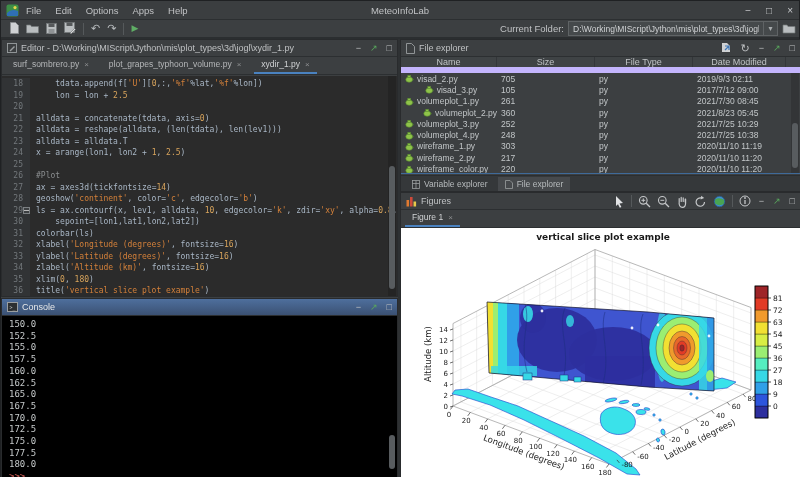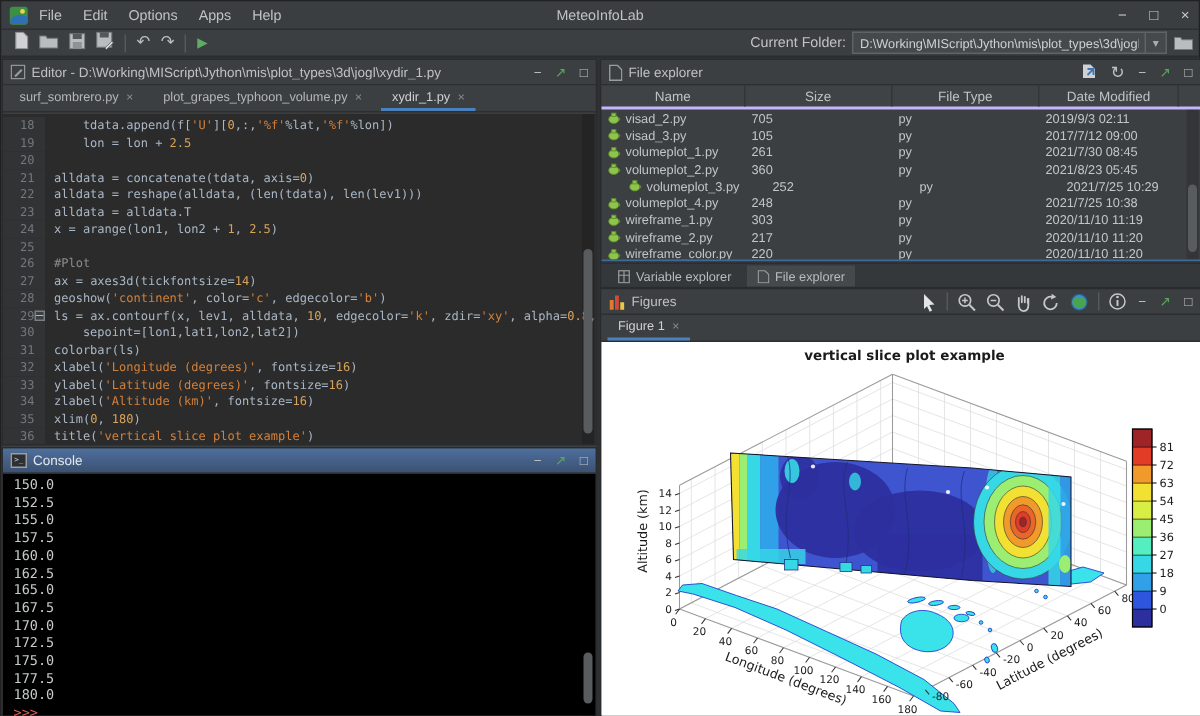--- a/index.html
+++ b/index.html
@@ -43,21 +43,21 @@
 .code-com{color:#8a8d8f}
 .fold{position:absolute;right:0;top:2px;width:7px;height:7px;border:1px solid #7c8083;background:linear-gradient(#3c3f41 45%,#b8b8b8 45%,#b8b8b8 55%,#3c3f41 55%)}
 .vsb{position:absolute;right:1px;width:8px;background:rgba(0,0,0,.15)}
 .vsb .thumb{position:absolute;left:1px;right:1px;background:#585c5f;border-radius:3px}
 
 .cbody{position:absolute;top:17px;left:0;right:0;bottom:0;background:#000000;font-family:"DejaVu Sans Mono",monospace;font-size:9px;line-height:11.7px;color:#c6cacb;padding:3px 0 0 7px}
 .cprompt{color:#d9605a}
 
 .cicon{width:11px;height:10px;border:1px solid #9a9ea0;background:#2d3032;color:#c6cacb;font-size:5px;line-height:8px;text-align:center;font-family:"DejaVu Sans Mono",monospace}
 
-.fthead{display:flex;height:16px;background:#3f4345;border-bottom:2px solid #c4b5fd;font-size:9px;color:#bfc3c5}
+.fthead{display:flex;height:16px;background:#3f4345;border-bottom:6px solid #c4b5fd;font-size:9px;color:#bfc3c5}
 .fth{display:flex;align-items:center;justify-content:center;border-right:1px solid #333639;height:100%}
 .ftrows{position:absolute;top:33px;left:0;right:8px;bottom:18px;overflow:hidden}
 .ftrow{display:flex;height:11.3px;font-size:8.5px;color:#c2c6c8;align-items:center}
 .ftc{overflow:hidden;white-space:nowrap;padding-left:4px;display:flex;align-items:center;gap:3px;flex:none}
 .fxline{position:absolute;left:0;right:0;bottom:17px;height:1px;background:#3f6a99}
 .btabs{position:absolute;bottom:0;left:0;right:0;height:16px;background:#35383a;border-top:1px solid #2b2e30;display:flex;align-items:flex-end;padding-left:4px;gap:3px;font-size:8.5px;color:#b8bcbe}
 .btab{display:flex;align-items:center;gap:4px;padding:1px 7px;height:14px}
 .btab.active{background:#46494c}
 
 .figtools{margin-left:auto;display:flex;align-items:center;gap:6px}
@@ -311,21 +311,21 @@
             <span>705</span>
           </span>
           <span class="ftc" style="width: 98px;">
             <span>py</span>
           </span>
           <span class="ftc" style="width: 93px;">
             <span>2019/9/3 02:11</span>
           </span>
         </div>
         <div class="ftrow">
-          <span class="ftc" style="width: 96px;">
+          <span class="ftc" style="width: 96px; justify-content: center;">
             <svg width="9" height="9" viewBox="0 0 9 9">
               <ellipse cx="4.2" cy="5.6" rx="3.4" ry="2.7" fill="#8fc34a" stroke="#5a8f2f" stroke-width="0.6"></ellipse>
               <rect x="2.8" y="1.4" width="2.8" height="2.2" fill="#8fc34a" stroke="#5a8f2f" stroke-width="0.6"></rect>
               <path d="M7.4,4.6 q1.4,0.3 0.4,1.8" fill="none" stroke="#5a8f2f" stroke-width="0.7"></path>
             </svg>
             <span>visad_3.py</span>
           </span>
           <span class="ftc" style="width: 98px;">
             <span>105</span>
           </span>
@@ -349,40 +349,40 @@
             <span>261</span>
           </span>
           <span class="ftc" style="width: 98px;">
             <span>py</span>
           </span>
           <span class="ftc" style="width: 93px;">
             <span>2021/7/30 08:45</span>
           </span>
         </div>
         <div class="ftrow">
-          <span class="ftc" style="width: 96px;">
+          <span class="ftc" style="width: 96px; justify-content: flex-end;">
             <svg width="9" height="9" viewBox="0 0 9 9">
               <ellipse cx="4.2" cy="5.6" rx="3.4" ry="2.7" fill="#8fc34a" stroke="#5a8f2f" stroke-width="0.6"></ellipse>
               <rect x="2.8" y="1.4" width="2.8" height="2.2" fill="#8fc34a" stroke="#5a8f2f" stroke-width="0.6"></rect>
               <path d="M7.4,4.6 q1.4,0.3 0.4,1.8" fill="none" stroke="#5a8f2f" stroke-width="0.7"></path>
             </svg>
             <span>volumeplot_2.py</span>
           </span>
           <span class="ftc" style="width: 98px;">
             <span>360</span>
           </span>
           <span class="ftc" style="width: 98px;">
             <span>py</span>
           </span>
           <span class="ftc" style="width: 93px;">
             <span>2021/8/23 05:45</span>
           </span>
         </div>
         <div class="ftrow">
-          <span class="ftc" style="width: 96px; margin-left: 14px;">
+          <span class="ftc" style="width: 96px;">
             <svg width="9" height="9" viewBox="0 0 9 9">
               <ellipse cx="4.2" cy="5.6" rx="3.4" ry="2.7" fill="#8fc34a" stroke="#5a8f2f" stroke-width="0.6"></ellipse>
               <rect x="2.8" y="1.4" width="2.8" height="2.2" fill="#8fc34a" stroke="#5a8f2f" stroke-width="0.6"></rect>
               <path d="M7.4,4.6 q1.4,0.3 0.4,1.8" fill="none" stroke="#5a8f2f" stroke-width="0.7"></path>
             </svg>
             <span>volumeplot_3.py</span>
           </span>
           <span class="ftc" style="width: 98px;">
             <span>252</span>
           </span>

